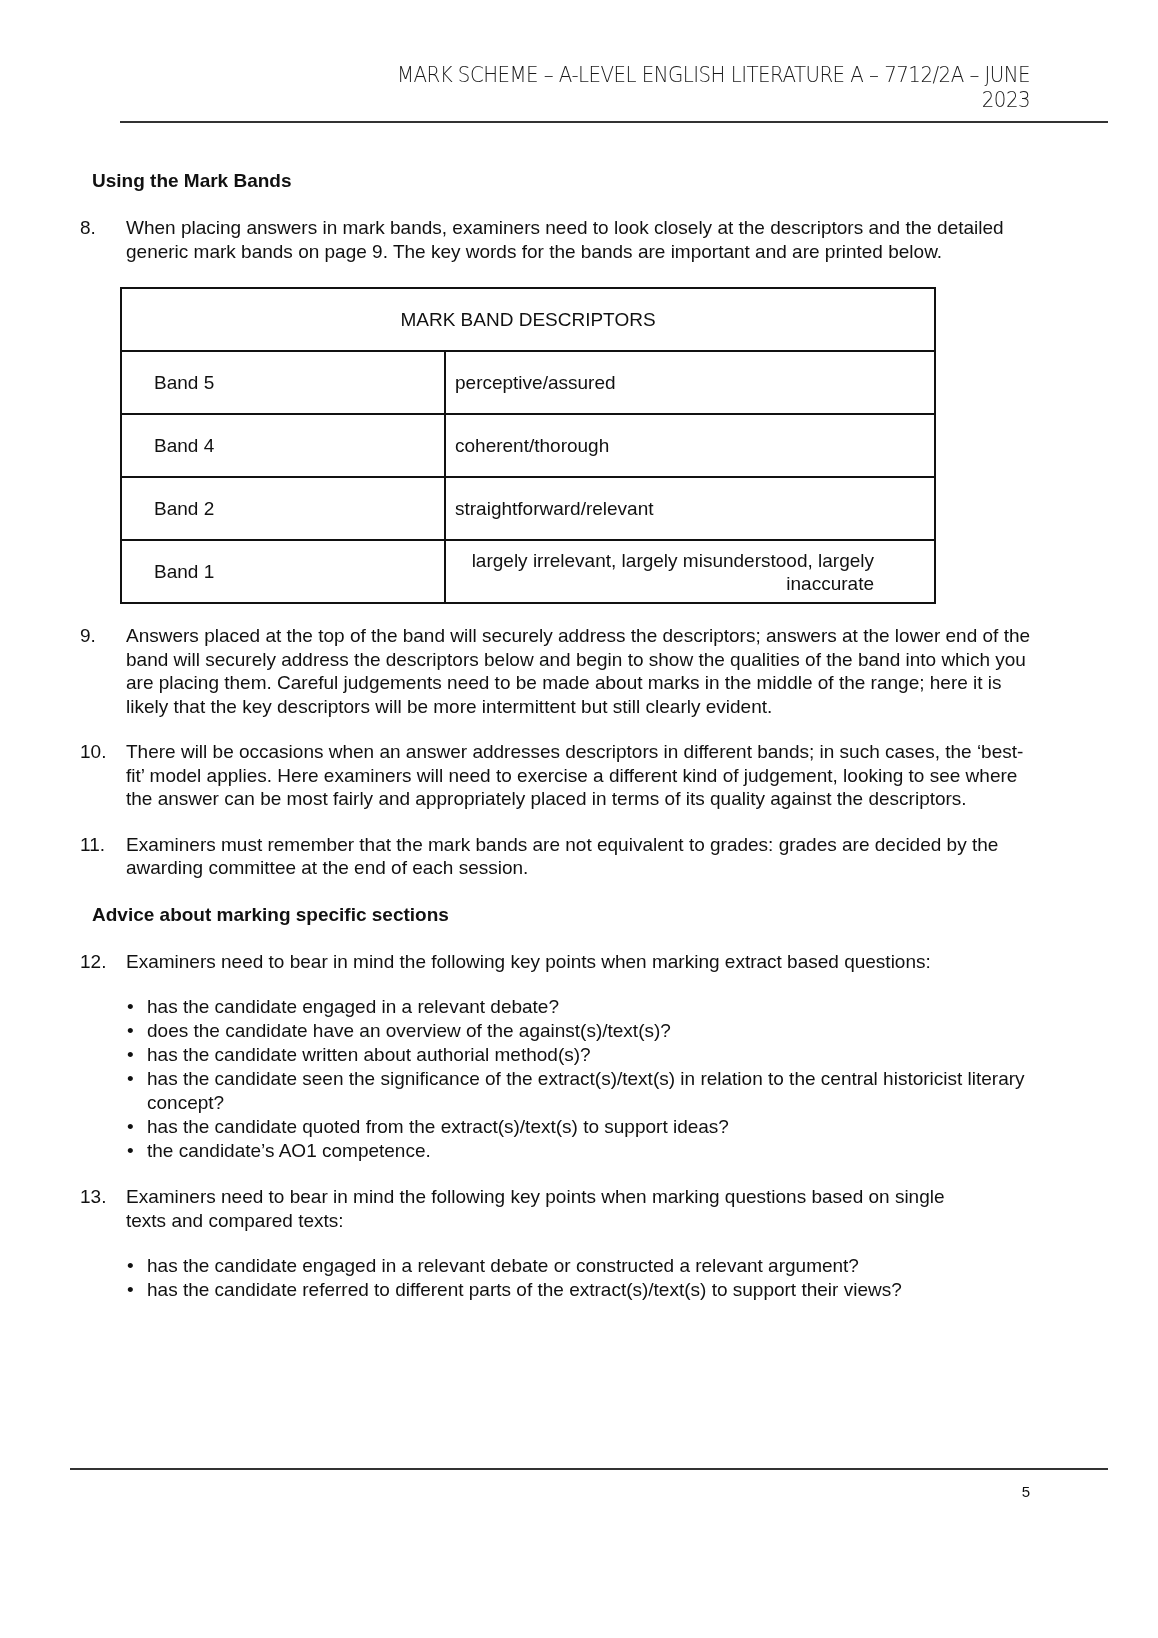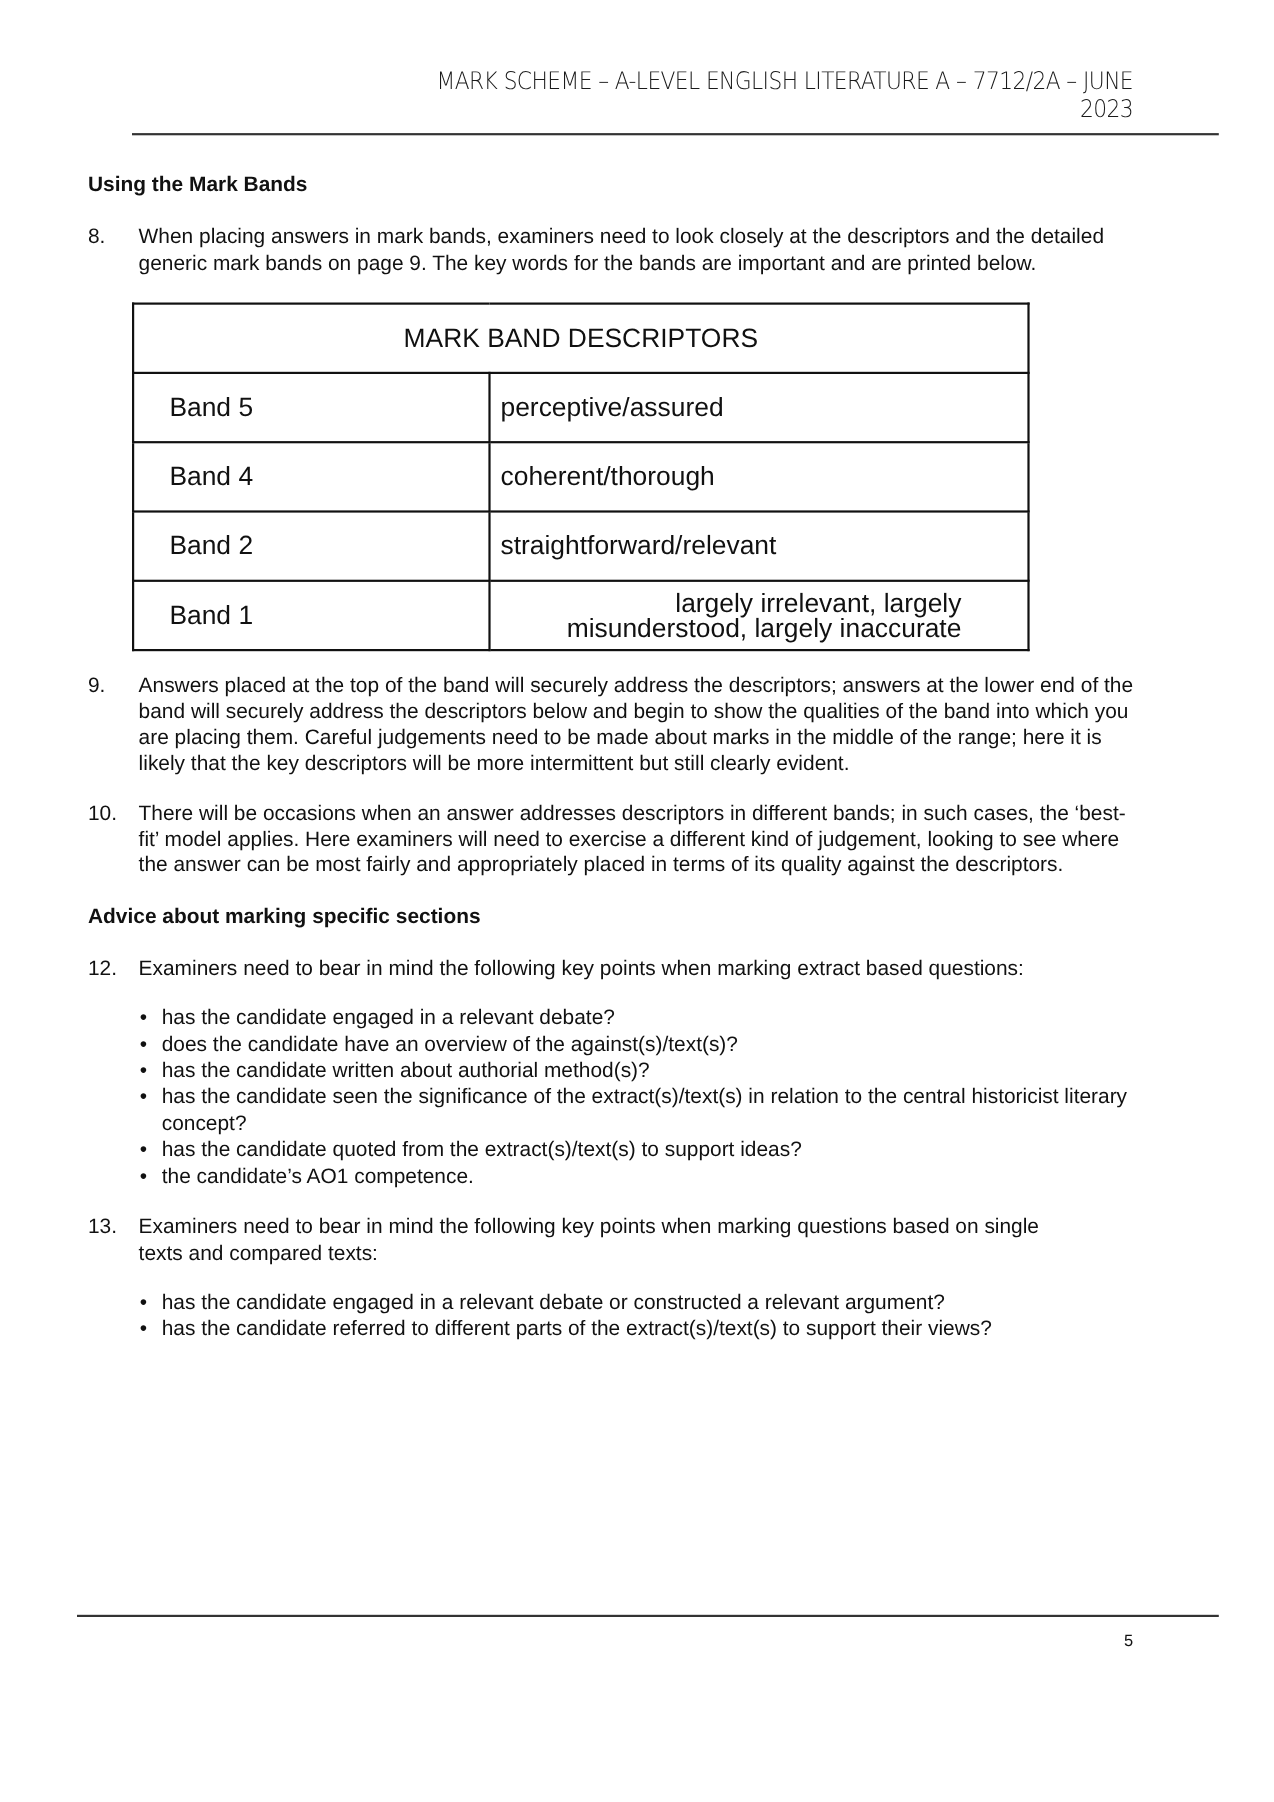--- a/index.html
+++ b/index.html
@@ -15,30 +15,30 @@
   }
   .header-rule {
     position: absolute; top: 121px; left: 120px; width: 988px; height: 2px;
     background: #333333;
   }
   .content {
     position: absolute; top: 156px; left: 80px; width: 960px;
     font-size: 19px; line-height: 23.5px;
   }
   h2 {
-    font-size: 19px; font-weight: bold; margin: 0; line-height: 26px;
+    font-size: 19px; font-weight: bold; margin: 12px; line-height: 26px;
   }
   .num-para { display: flex; margin: 0; }
   .num-para .num { width: 46px; flex: 0 0 46px; }
   .num-para .txt { flex: 1; }
   .mt22 { margin-top: 22px; }
   .mt20 { margin-top: 20px; }
   table.bands {
     border-collapse: collapse; margin-left: 40px; margin-top: 24px;
-    width: 816px; font-size: 24px;
+    width: 816px; font-size: 19px;
   }
   table.bands td, table.bands th {
     border: 2px solid #111111; height: 61px; padding: 0 9px;
     vertical-align: middle; line-height: 23px;
   }
   table.bands th { font-weight: normal; text-align: center; height: 61px; }
   table.bands td.band { width: 281px; padding-left: 32px; }
   ul.points {
     margin: 22px 0 0 46px; padding: 0 0 0 21px; list-style: none;
   }
@@ -96,20 +96,24 @@
   <div class="num-para mt20">
     <span class="num">9.</span>
     <span class="txt">Answers placed at the top of the band will securely address the descriptors; answers at the lower end of the band will securely address the descriptors below and begin to show the qualities of the band into which you are placing them.  Careful judgements need to be made about marks in the middle of the range; here it is likely that the key descriptors will be more intermittent but still clearly evident.</span>
   </div>
 
   <div class="num-para mt22">
     <span class="num">10.</span>
     <span class="txt">There will be occasions when an answer addresses descriptors in different bands; in such cases, the ‘best-fit’ model applies.  Here examiners will need to exercise a different kind of judgement, looking to see where the answer can be most fairly and appropriately placed in terms of its quality against the descriptors.</span>
   </div>
 
+  <div class="num-para mt22">
+    <span class="num">11.</span>
+    <span class="txt">Examiners must remember that the mark bands are not equivalent to grades: grades are decided by the awarding committee at the end of each session.</span>
+  </div>
 
   <h2 class="mt22">Advice about marking specific sections</h2>
 
   <div class="num-para mt22">
     <span class="num">12.</span>
     <span class="txt">Examiners need to bear in mind the following key points when marking extract based questions:</span>
   </div>
   <ul class="points">
     <li>has the candidate engaged in a relevant debate?</li>
     <li>does the candidate have an overview of the against(s)/text(s)?</li>

